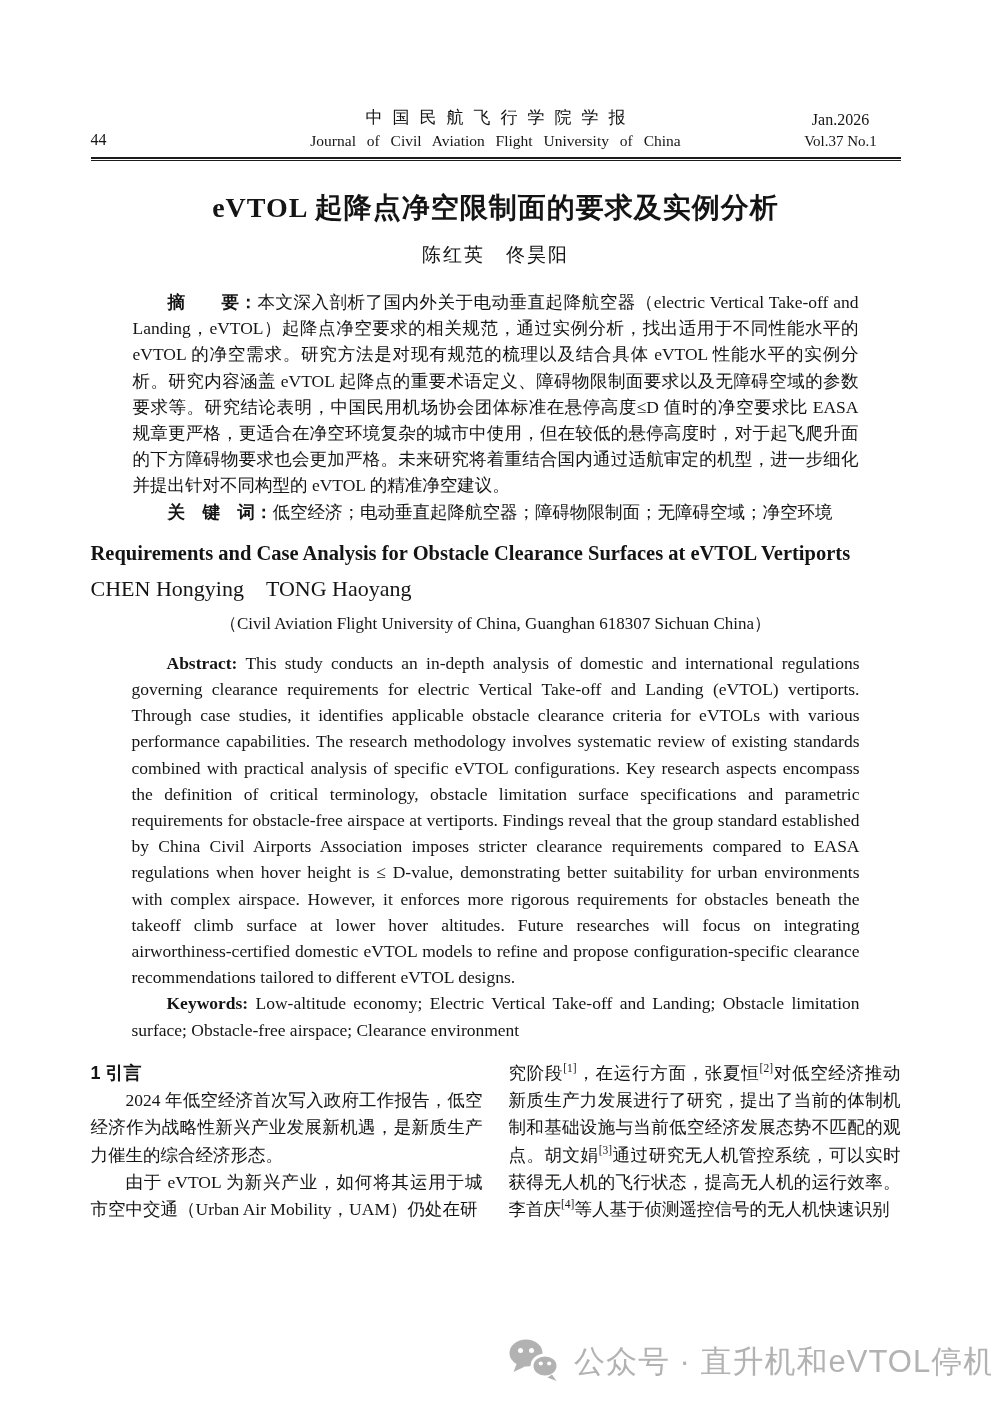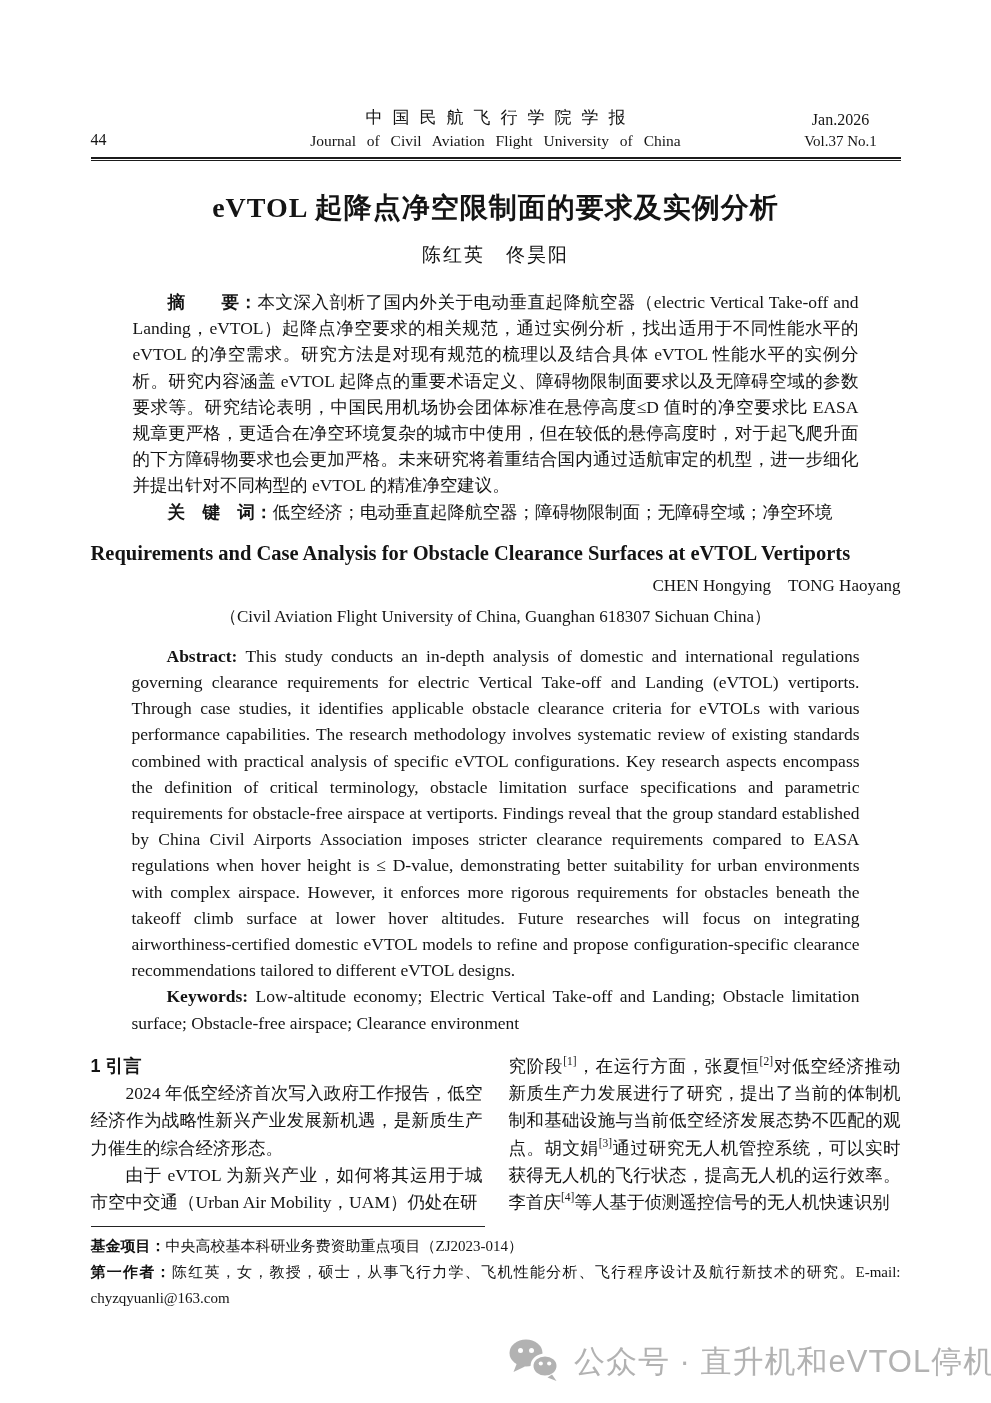--- a/index.html
+++ b/index.html
@@ -50,21 +50,21 @@
 
   
   .abs-block { width: 726px; margin: 21px auto 0; font-size: 17.5px; line-height: 26.2px; text-align: justify; }
   .abs-block p.indent { text-indent: 2em; }
   .bold { font-weight: bold; }
   .clc-line { text-indent: 2em; }
   .clc-group { margin-right: 30px; white-space: nowrap; }
 
   
   .title-en { margin-top: 17px; text-align: left; font-size: 20.5px; font-weight: bold; }
-  .authors-en { margin-top: 9px; text-align: right; font-size: 17px; }
+  .authors-en { margin-top: 9px; text-align: left; font-size: 22px; }
   .affil-en { margin-top: 8px; text-align: center; font-size: 17px; }
   .abs-en { width: 728px; margin: 15px auto 0; font-size: 17.5px; line-height: 26.2px; text-align: justify; }
   .abs-en p.indent { text-indent: 2em; }
 
   
   .columns { margin-top: 17px; display: flex; gap: 26px; }
   .col { flex: 1; font-size: 17.5px; line-height: 27.3px; text-align: justify; }
   .sec-heading {
     font-family: "Liberation Sans", "DejaVu Sans", sans-serif;
     font-weight: bold;
@@ -136,27 +136,20 @@
       <div class="col">
         <div class="sec-heading">1 引言</div>
         <p class="indent">2024 年低空经济首次写入政府工作报告，低空经济作为战略性新兴产业发展新机遇，是新质生产力催生的综合经济形态。</p>
         <p class="indent">由于 eVTOL 为新兴产业，如何将其运用于城市空中交通（Urban Air Mobility，UAM）仍处在研</p>
       </div>
       <div class="col">
         <p><span>究阶段</span><sup class="ref">[1]</sup><span>，在运行方面，张夏恒</span><sup class="ref">[2]</sup><span>对低空经济推动新质生产力发展进行了研究，提出了当前的体制机制和基础设施与当前低空经济发展态势不匹配的观点。胡文娟</span><sup class="ref">[3]</sup><span>通过研究无人机管控系统，可以实时获得无人机的飞行状态，提高无人机的运行效率。李首庆</span><sup class="ref">[4]</sup><span>等人基于侦测遥控信号的无人机快速识别</span></p>
       </div>
     </div>
 
-    <div class="footnote">
-      <div class="footnote-rule"></div>
-      <div class="footnote-text">
-        <p><span class="bold">基金项目：</span><span>中央高校基本科研业务费资助重点项目（ZJ2023-014）</span></p>
-        <p><span class="bold">第一作者：</span><span>陈红英，女，教授，硕士，从事飞行力学、飞机性能分析、飞行程序设计及航行新技术的研究。E-mail: chyzqyuanli@163.com</span></p>
-      </div>
-    </div>
 
   </div>
 
   <div class="watermark">
     <span>
       <svg width="52" height="44" viewBox="0 0 52 44">
         <g>
           <ellipse cx="18" cy="15" rx="16.5" ry="13.5" fill="#b2b2b2"></ellipse>
           <path d="M9 25 L5.5 34 L17 28.5 Z" fill="#b2b2b2"></path>
           <circle cx="12.5" cy="12.5" r="2.5" fill="#ffffff"></circle>

